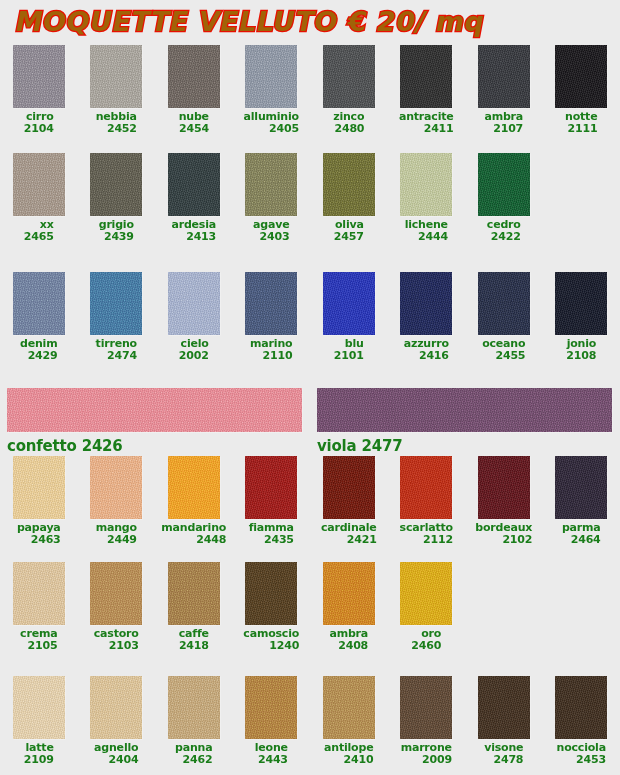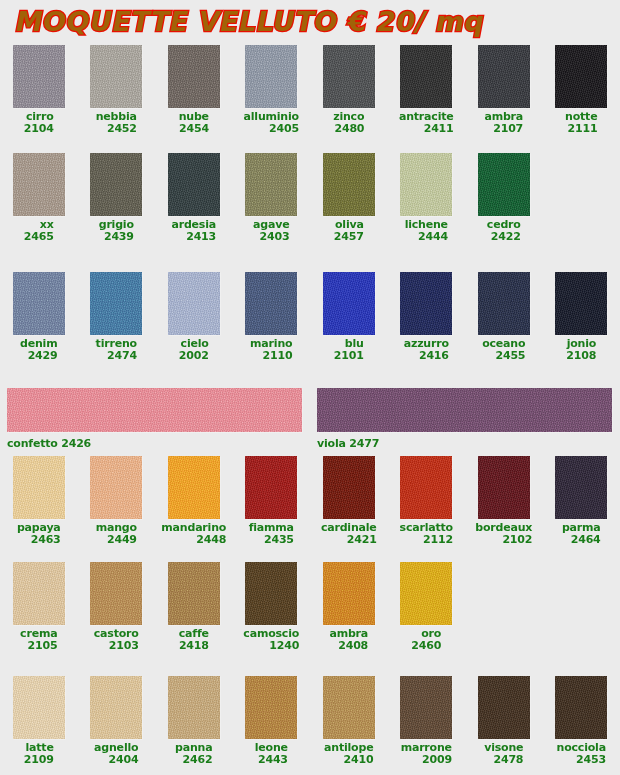--- a/index.html
+++ b/index.html
@@ -138,21 +138,21 @@
     background-image:
       repeating-linear-gradient(105deg, rgba(255,255,255,0.07) 0 1px, rgba(0,0,0,0.05) 1px 2px),
       repeating-linear-gradient(15deg, rgba(255,255,255,0.05) 0 1px, rgba(0,0,0,0.04) 1px 2px);
     z-index: 2;
   }
   .band-label {
     margin-top: 5px;
     margin-left: 7px;
     color: #1a7d1a;
     font-family: "DejaVu Sans", sans-serif;
-    font-size: 11px;
+    font-size: 15px;
     font-weight: bold;
     letter-spacing: -0.2px;
     white-space: nowrap;
   }
 </style>
 </head>
 <body>
 
 <div id="page">
 

